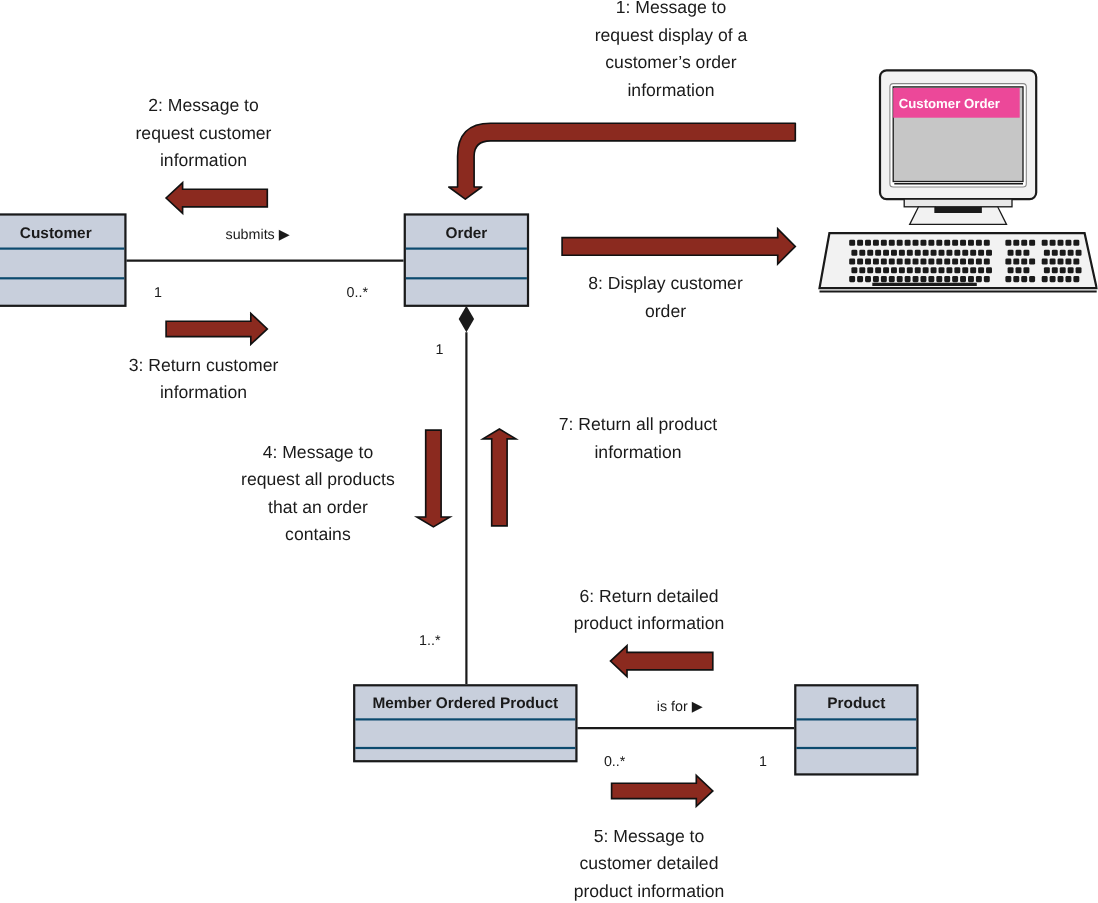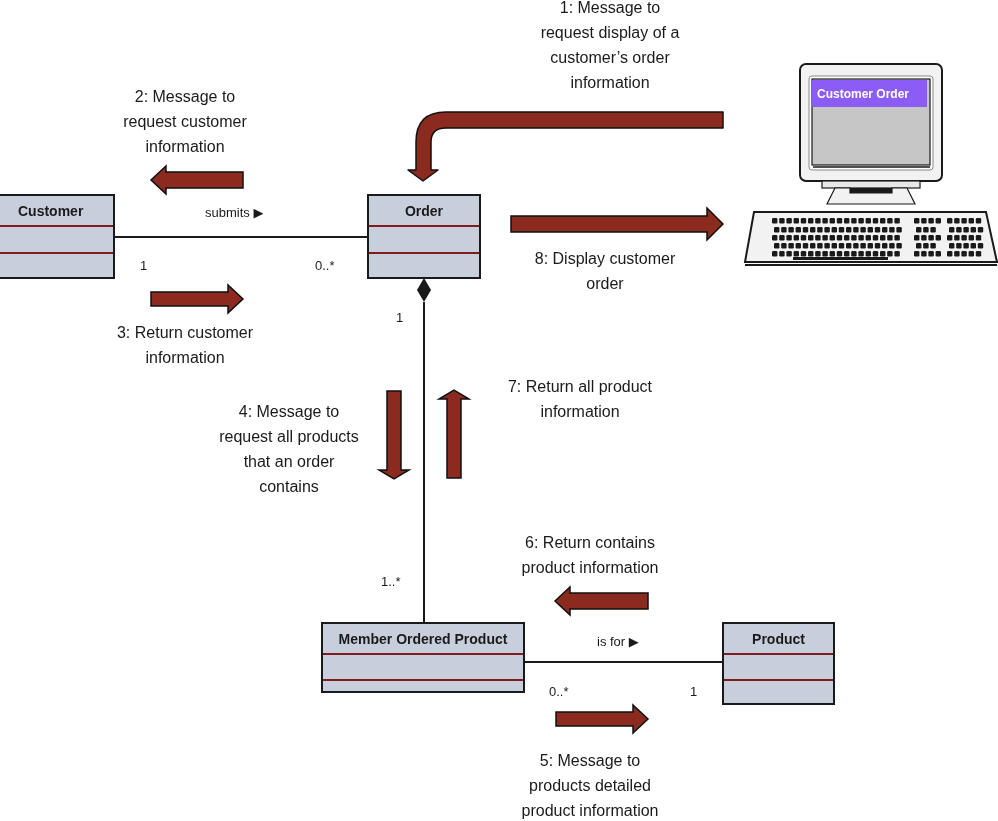--- a/index.html
+++ b/index.html
@@ -1,26 +1,26 @@
 <!DOCTYPE html>
 <html><head>
   <meta charset="utf-8">
   <style>
     html, body { margin: 0; padding: 0; background: #ffffff; }
     #canvas { position: relative; width: 998px; height: 821px; overflow: hidden; background: #ffffff; font-family: "Liberation Sans", sans-serif; color: #1a1a1a; }
     svg#art { position: absolute; left: 0; top: 0; }
     .cls { position: absolute; box-sizing: border-box; border: 2px solid #1a1a1a; background: #c8cfdc; }
-    .cls .row { box-sizing: border-box; border-bottom: 2px solid #7f1d1d; }
+    .cls .row { box-sizing: border-box; border-bottom: 2px solid #0c4a6e; }
     .cls .row:last-child { border-bottom: none; }
     .cls .title { font-weight: bold; font-size: 14px; display: flex; align-items: center; justify-content: center; }
     .lbl { position: absolute; font-size: 16px; line-height: 25px; text-align: center; color: #1a1a1a; white-space: nowrap; }
     .lbl div { display: block; }
     .small { position: absolute; font-size: 13px; color: #1a1a1a; white-space: nowrap; }
     .assoc { position: absolute; font-size: 13px; color: #1a1a1a; white-space: nowrap; text-align: right; }
-    .screen-bar { position: absolute; background: #8b5cf6; color: #ffffff; font-weight: bold; font-size: 12px; display: flex; align-items: center; padding-left: 5px; box-sizing: border-box; }
+    .screen-bar { position: absolute; background: #ec4899; color: #ffffff; font-weight: bold; font-size: 12px; display: flex; align-items: center; padding-left: 5px; box-sizing: border-box; }
   </style>
 </head>
 <body>
 
 <div id="canvas">
 
   <svg id="art" width="998" height="821" viewBox="0 0 998 821">
 
     <line x1="114" y1="237" x2="367" y2="237" stroke="#1a1a1a" stroke-width="2"></line>
     <line x1="424" y1="302" x2="424" y2="622" stroke="#1a1a1a" stroke-width="2"></line>
@@ -263,27 +263,27 @@
     <div>that an order</div>
     <div>contains</div>
   </div>
 
   <div class="lbl" style="left:485px; top:374px; width:190px;">
     <div>7: Return all product</div>
     <div>information</div>
   </div>
 
   <div class="lbl" style="left:495px; top:530px; width:190px;">
-    <div>6: Return contains</div>
+    <div>6: Return detailed</div>
     <div>product information</div>
   </div>
 
   <div class="lbl" style="left:495px; top:748px; width:190px;">
     <div>5: Message to</div>
-    <div>products detailed</div>
+    <div>customer detailed</div>
     <div>product information</div>
   </div>
 
   <div class="lbl" style="left:515px; top:246px; width:180px;">
     <div>8: Display customer</div>
     <div>order</div>
   </div>
 
 </div>
 

